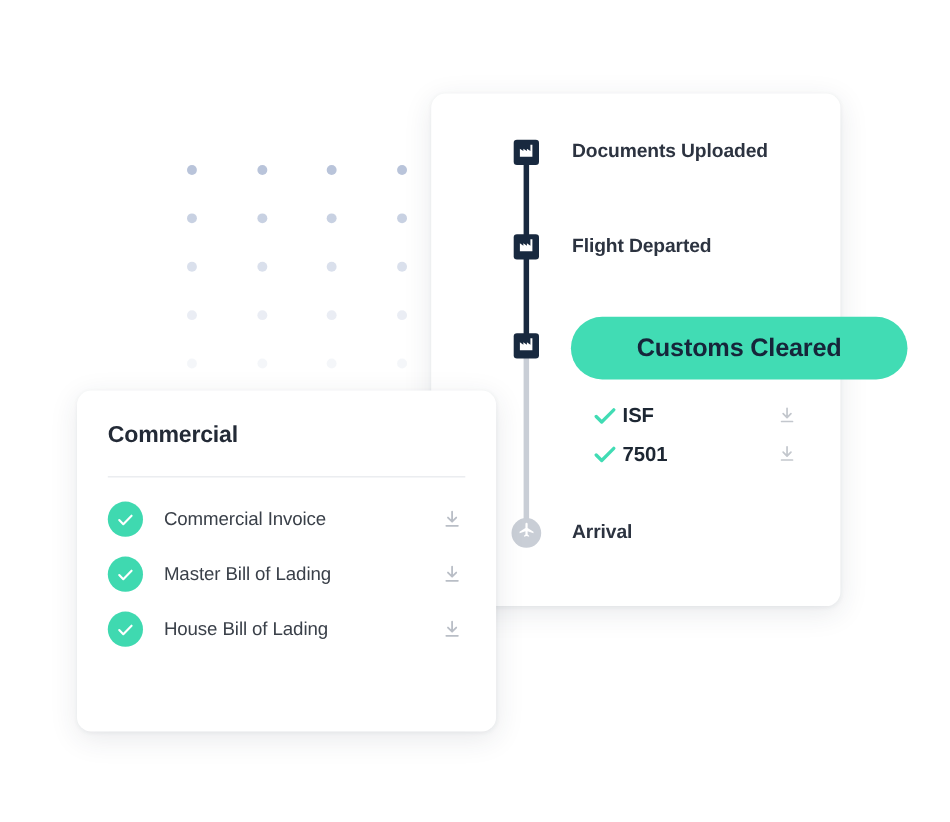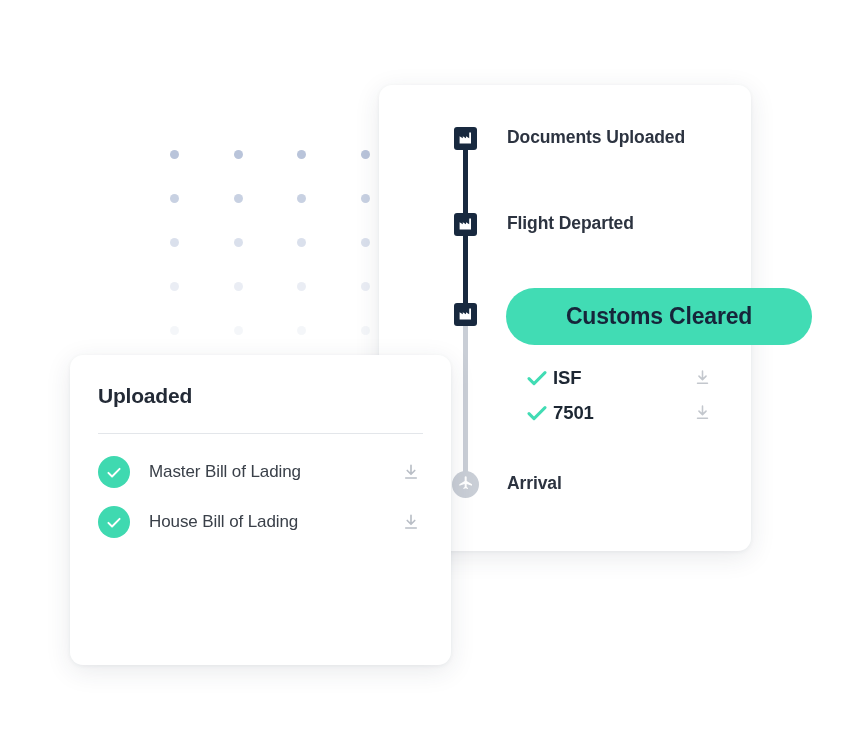--- a/index.html
+++ b/index.html
@@ -45,21 +45,21 @@
   .card {
     position: absolute;
     background: #ffffff;
     border-radius: 13px;
     box-shadow: 0 6px 26px rgba(38, 50, 72, .10),
                 0 1px 4px rgba(38, 50, 72, .06);
   }
 
   
   #timeline-card {
-    left: 379px;
+    left: 392px;
     top: 85px;
     width: 372px;
     height: 466px;
   }
   .timeline {
     position: absolute;
     left: 0; top: 0;
     width: 100%;
     height: 100%;
   }
@@ -314,32 +314,45 @@
           </svg>
         </span>
       </div>
     </div>
 
     <div class="step-label s4">Arrival</div>
   </div>
 </div>
 
 <div class="card" id="documents-card">
-  <div class="doc-title">Uploaded</div>
+  <div class="doc-title">Commercial</div>
   <div class="doc-divider"></div>
 
   <div class="doc-list">
-
-
     <div class="doc-row">
       <span class="doc-badge">
         <svg width="16" height="13" viewBox="0 0 20 16" aria-hidden="true">
           <path fill="none" stroke="#ffffff" stroke-width="2.4" stroke-linecap="round" stroke-linejoin="round" d="M3 8.4l4.6 4.6L17 3.4"></path>
         </svg>
       </span>
+      <span class="doc-name">Commercial Invoice</span>
+      <span class="doc-dl">
+        <svg width="18" height="18" viewBox="0 0 24 24" aria-hidden="true">
+          <path fill="none" stroke="#b9bec6" stroke-width="2.2" stroke-linecap="round" stroke-linejoin="round" d="M12 3v11M7 10l5 5 5-5M5 20h14"></path>
+        </svg>
+      </span>
+    </div>
+
+
+    <div class="doc-row">
+      <span class="doc-badge">
+        <svg width="16" height="13" viewBox="0 0 20 16" aria-hidden="true">
+          <path fill="none" stroke="#ffffff" stroke-width="2.4" stroke-linecap="round" stroke-linejoin="round" d="M3 8.4l4.6 4.6L17 3.4"></path>
+        </svg>
+      </span>
       <span class="doc-name">Master Bill of Lading</span>
       <span class="doc-dl">
         <svg width="18" height="18" viewBox="0 0 24 24" aria-hidden="true">
           <path fill="none" stroke="#b9bec6" stroke-width="2.2" stroke-linecap="round" stroke-linejoin="round" d="M12 3v11M7 10l5 5 5-5M5 20h14"></path>
         </svg>
       </span>
     </div>
 
     <div class="doc-row">
       <span class="doc-badge">

